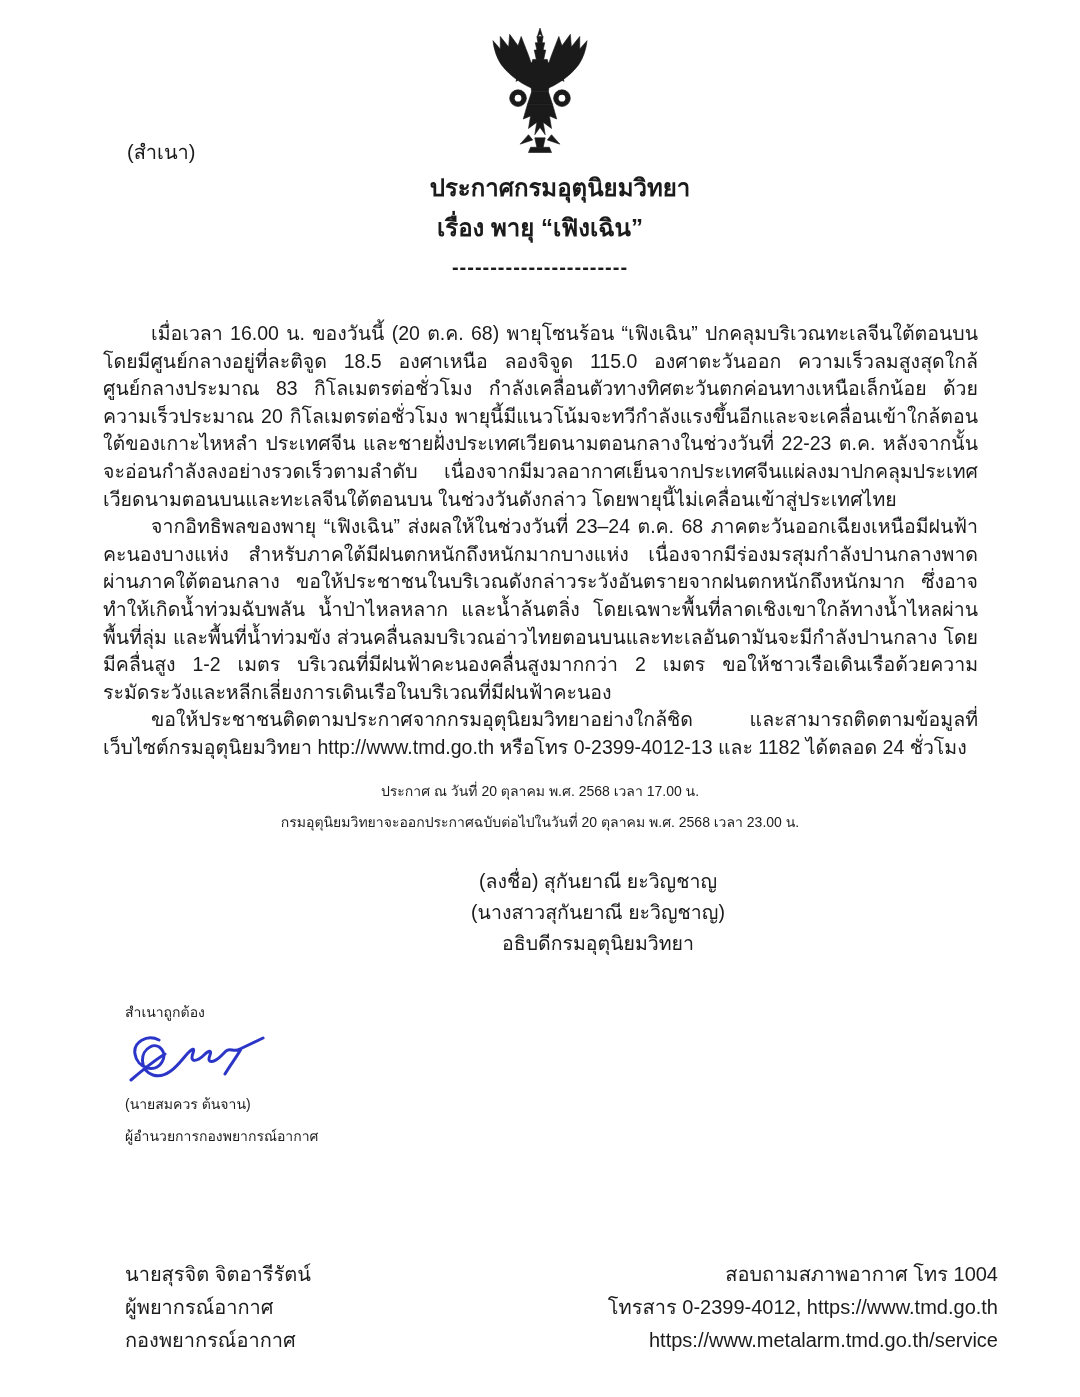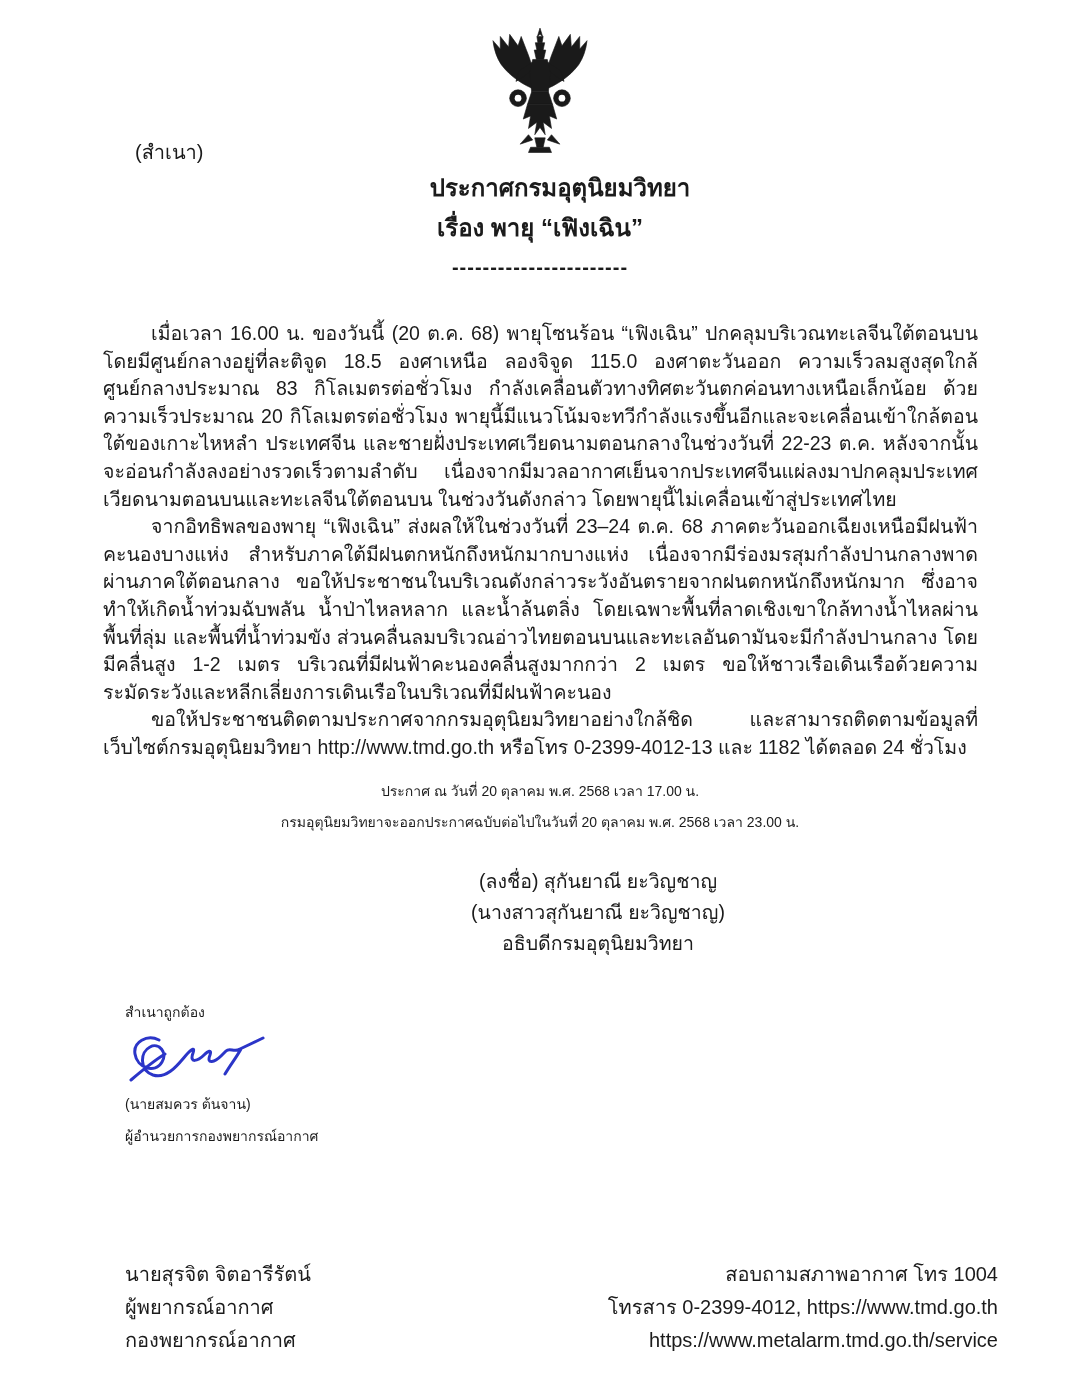--- a/index.html
+++ b/index.html
@@ -5,21 +5,21 @@
   html,body{margin:0;padding:0;background:#ffffff;}
   .page{
     position:relative;
     width:1080px;height:1397px;
     background:#ffffff;
     font-family:"Liberation Sans","DejaVu Sans",sans-serif;
     color:#1b1b1b;
     overflow:hidden;
   }
   .copy-label{
-    position:absolute;top:136px;left:135px;
+    position:absolute;top:136px;left:127px;
     font-size:20px;
   }
   .emblem{
     position:absolute;top:26px;left:50%;transform:translateX(-50%);
     width:115px;height:138px;
   }
   .title-block{
     position:absolute;top:168px;left:0;width:100%;
     text-align:center;
   }

